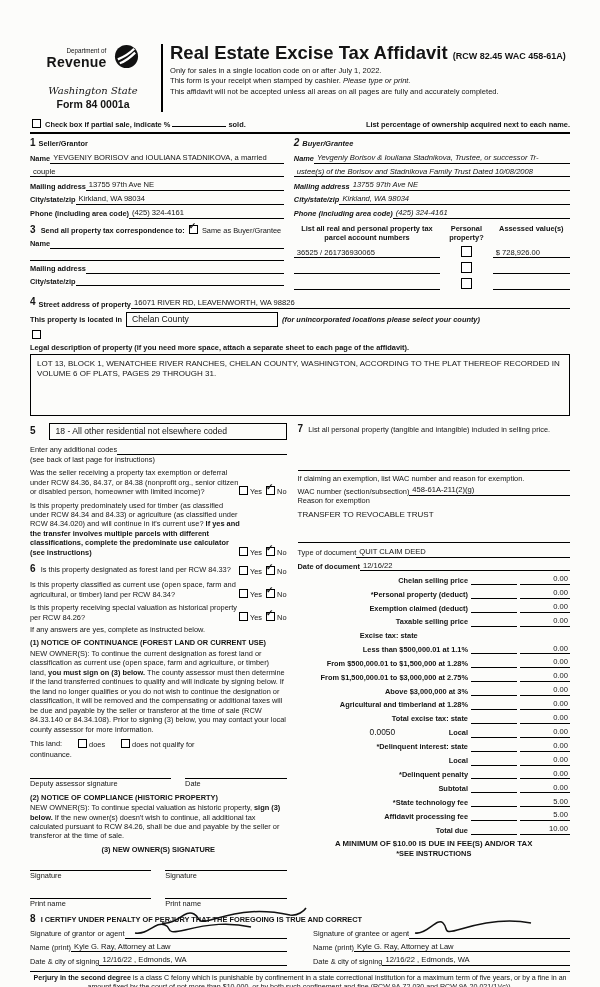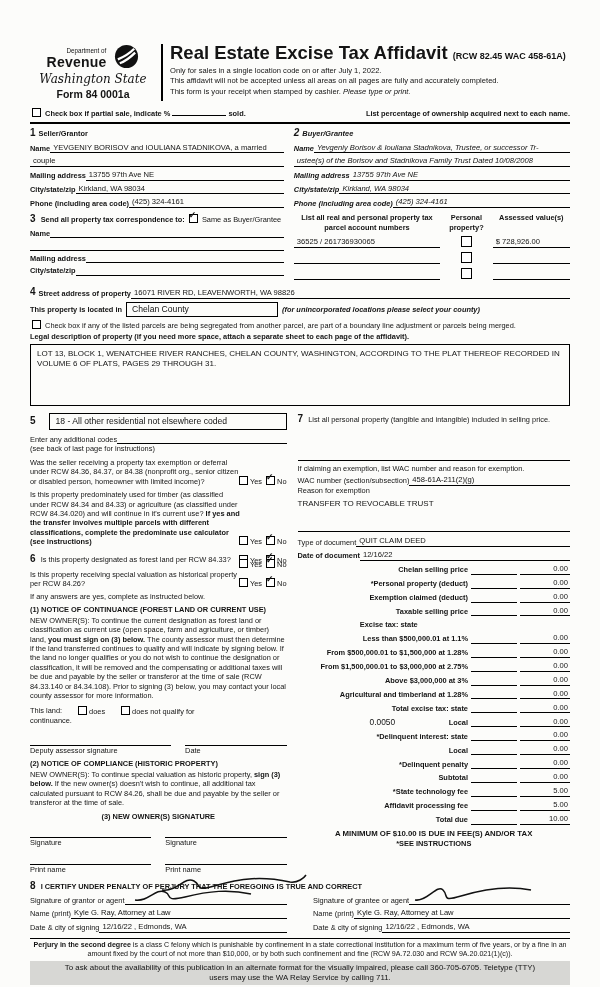--- a/index.html
+++ b/index.html
@@ -8,21 +8,21 @@
     font-size:7.4px;line-height:1.28;color:#141414;position:relative;overflow:hidden;}
   b,.b{font-weight:bold;}
   .i{font-style:italic;}
   
   .hdr{display:flex;align-items:stretch;}
   .logo-block{width:126px;flex:none;text-align:center;}
   .logo-row{display:flex;justify-content:center;align-items:center;gap:8px;}
   .dept-col{text-align:right;}
   .dept-small{font-size:6.3px;}
   .dept-big{font-size:14px;font-weight:bold;letter-spacing:.2px;line-height:1;}
-  .dept-state{font-family:"DejaVu Serif",serif;font-style:italic;font-size:12px;margin-top:1px;}
+  .dept-state{font-family:"DejaVu Serif",serif;font-style:italic;font-size:10px;margin-top:14px;}
   .form-no{font-size:10.5px;font-weight:bold;}
   .vline{width:2px;background:#000;margin:0 7px 0 5px;}
   .title-block{flex:1;}
   .title{font-size:18.5px;font-weight:bold;line-height:1;}
   .title .rcw{font-size:9px;font-weight:bold;}
   .subs{margin-top:3px;}
   .subs div{margin-top:1px;font-size:7.6px;}
   .partial-row{display:flex;justify-content:space-between;align-items:flex-end;margin-top:7px;}
   .thick-rule{height:2px;background:#000;margin-top:3px;}
   
@@ -113,22 +113,22 @@
       <div class="form-no">Form 84 0001a</div>
     </div>
     <div class="vline"></div>
     <div class="title-block">
       <div class="title">
         <span>Real Estate Excise Tax Affidavit</span>
         <span class="rcw">(RCW 82.45 WAC 458-61A)</span>
       </div>
       <div class="subs">
         <div>Only for sales in a single location code on or after July 1, 2022.</div>
+        <div><span>This form is your receipt when stamped by cashier. </span><span class="i">Please type or print.</span></div>
         <div>This affidavit will not be accepted unless all areas on all pages are fully and accurately completed.</div>
-        <div><span>This form is your receipt when stamped by cashier. </span><span class="i">Please type or print.</span></div>
       </div>
     </div>
   </div>
 
   <div class="partial-row">
     <span>
       <span class="cb"></span>
       <b>Check box if partial sale, indicate %</b>
       <span class="fill" style="display:inline-block;width:48px;min-height:7px;"></span>
       <b>sold.</b>
@@ -250,21 +250,20 @@
       <span class="lbl">Street address of property</span>
       <span class="fill"><span>16071 RIVER RD, LEAVENWORTH, WA 98826</span></span>
     </div>
     <div style="margin-top:3px;display:flex;align-items:center;">
       <b>This property is located in</b>
       <span class="county-box"><span>Chelan County</span></span>
       <b class="i">(for unincorporated locations please select your county)</b>
     </div>
     <div style="margin-top:3px;">
       <span class="cb"></span>
-      <span>Check box if any of the listed parcels are being segregated from another parcel, are part of a boundary line adjustment or parcels being merged.</span>
     </div>
     <div style="margin-top:2px;"><b>Legal description of property (if you need more space, attach a separate sheet to each page of the affidavit).</b></div>
     <div class="legal-box"><span>LOT 13, BLOCK 1, WENATCHEE RIVER RANCHES, CHELAN COUNTY, WASHINGTON, ACCORDING TO THE PLAT THEREOF RECORDED IN VOLUME 6 OF PLATS, PAGES 29 THROUGH 31.</span></div>
   </div>
 
   <div class="main-cols">
     <div class="colL">
 
       <div class="code-row">
         <span class="sec-num">5</span>
@@ -293,20 +292,21 @@
 
       <div class="q" style="margin-top:6px;">
         <span class="sec-num">6</span>
         <span>Is this property designated as forest land per RCW 84.33?</span>
         <span class="yn">
           <span class="cb"></span><span>Yes</span>
           <span class="cb"><span class="tick">✓</span></span><span>No</span>
         </span>
       </div>
       <div class="q">
+        <span>Is this property classified as current use (open space, farm and agricultural, or timber) land per RCW 84.34?</span>
         <span class="yn">
           <span class="cb"></span><span>Yes</span>
           <span class="cb"><span class="tick">✓</span></span><span>No</span>
         </span>
       </div>
       <div class="q">
         <span>Is this property receiving special valuation as historical property per RCW 84.26?</span>
         <span class="yn">
           <span class="cb"></span><span>Yes</span>
           <span class="cb"><span class="tick">✓</span></span><span>No</span>

